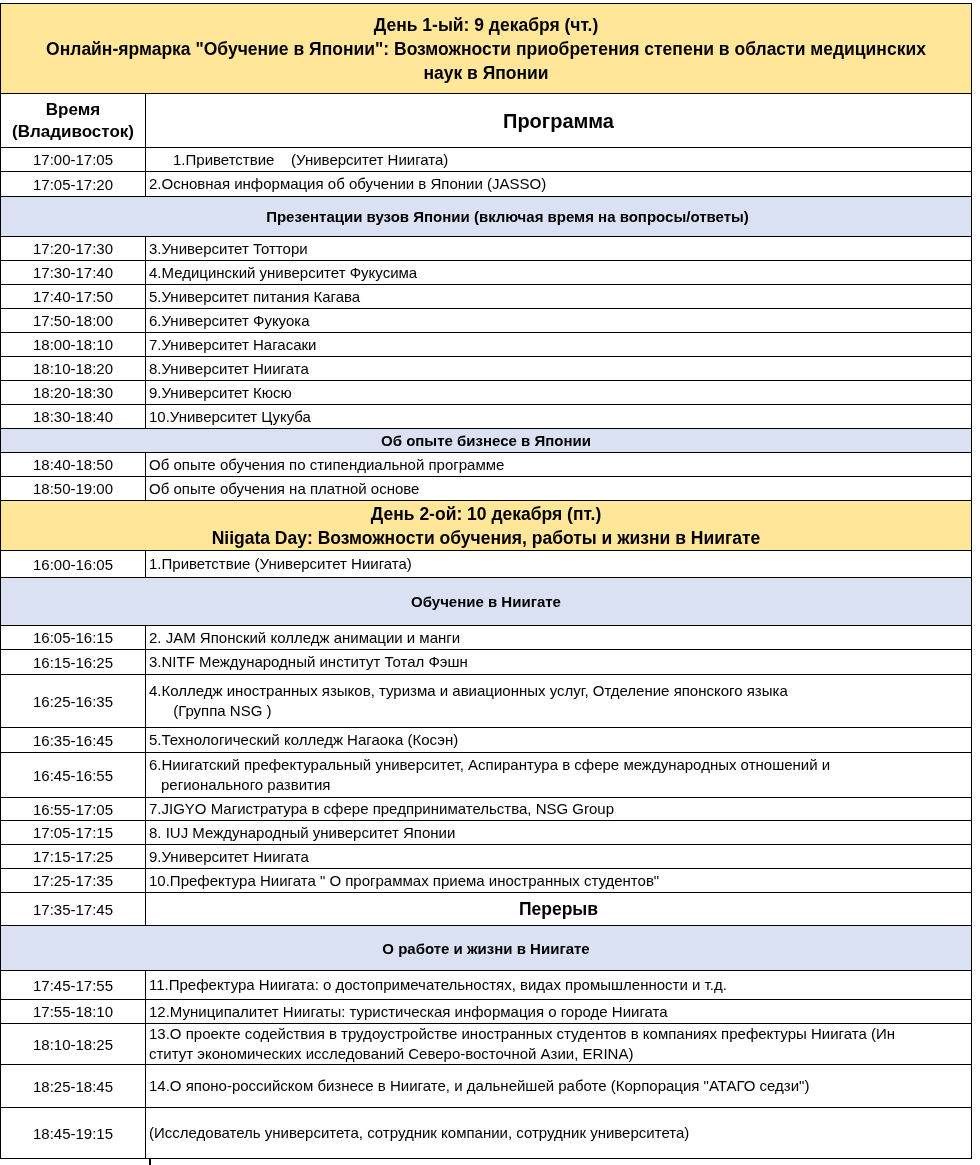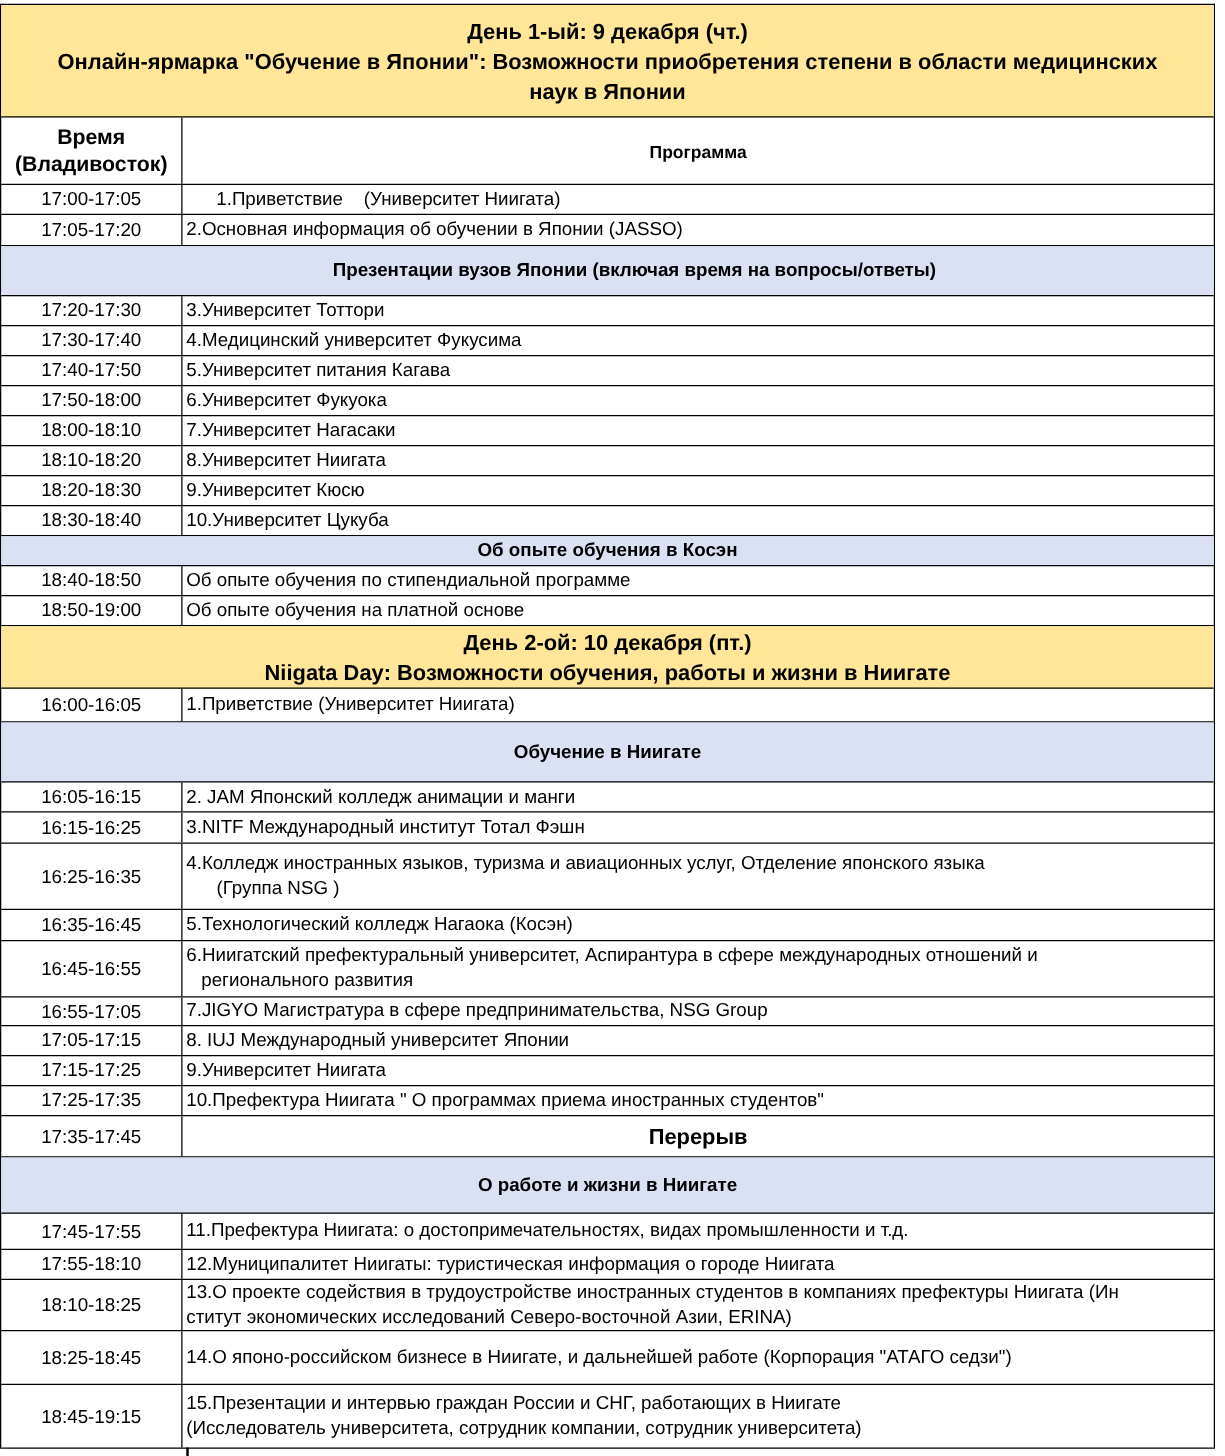--- a/index.html
+++ b/index.html
@@ -13,21 +13,21 @@
                font-size: 15px; box-sizing: border-box; }
   .cell-prog { flex: 1; display: flex; align-items: center; padding-left: 3px;
                font-size: 15px; line-height: 20px; box-sizing: border-box; }
   .band { display: flex; flex-direction: column; align-items: center; justify-content: center;
           text-align: center; font-weight: bold; box-sizing: border-box; }
   .yellow { background: #FFE699; }
   .blue { background: #D9E1F2; }
   .day-title { font-size: 17.5px; line-height: 24px; }
   .section-title { font-size: 15px; }
   .hdr-time { font-weight: bold; font-size: 17px; line-height: 22px; text-align: center; flex-direction: column; }
-  .hdr-prog { font-weight: bold; font-size: 14px; justify-content: center; padding-left: 0; }
+  .hdr-prog { font-weight: bold; font-size: 20px; justify-content: center; padding-left: 0; }
   .bold-center { font-weight: bold; font-size: 17.5px; justify-content: center; padding-left: 0; }
   .multi { flex-direction: column; align-items: flex-start; justify-content: center; }
   .indent { padding-left: 12px; }
   .tail { position: absolute; left: 149px; top: 1158px; width: 1.5px; height: 7px; background: #000; }
 </style>
 </head>
 <body>
 
 <div class="tbl">
 
@@ -82,21 +82,21 @@
   </div>
   <div class="row" style="height:24px;">
     <div class="cell-time">18:20-18:30</div>
     <div class="cell-prog">9.Университет Кюсю</div>
   </div>
   <div class="row" style="height:24px;">
     <div class="cell-time">18:30-18:40</div>
     <div class="cell-prog">10.Университет Цукуба</div>
   </div>
 
-  <div class="row band blue section-title" style="height:24px;">Об опыте обучения в Косэн</div>
+  <div class="row band blue section-title" style="height:24px;">Об опыте бизнесе в Японии</div>
 
   <div class="row" style="height:24px;">
     <div class="cell-time">18:40-18:50</div>
     <div class="cell-prog">Об опыте обучения по стипендиальной программе</div>
   </div>
   <div class="row" style="height:24px;">
     <div class="cell-time">18:50-19:00</div>
     <div class="cell-prog">Об опыте обучения на платной основе</div>
   </div>
 
@@ -177,18 +177,17 @@
       <span>ститут экономических исследований Северо-восточной Азии, ERINA)</span>
     </div>
   </div>
   <div class="row" style="height:43px;">
     <div class="cell-time">18:25-18:45</div>
     <div class="cell-prog">14.О японо-российском бизнесе в Ниигате, и дальнейшей работе (Корпорация "АТАГО седзи")</div>
   </div>
   <div class="row" style="height:51px;">
     <div class="cell-time">18:45-19:15</div>
     <div class="cell-prog multi">
-      <span>15.Презентации и интервью граждан России и СНГ, работающих в Ниигате</span>
       <span>(Исследователь университета, сотрудник компании, сотрудник университета)</span>
     </div>
   </div>
 </div>
 <div class="tail"></div>
 
 </body></html>

